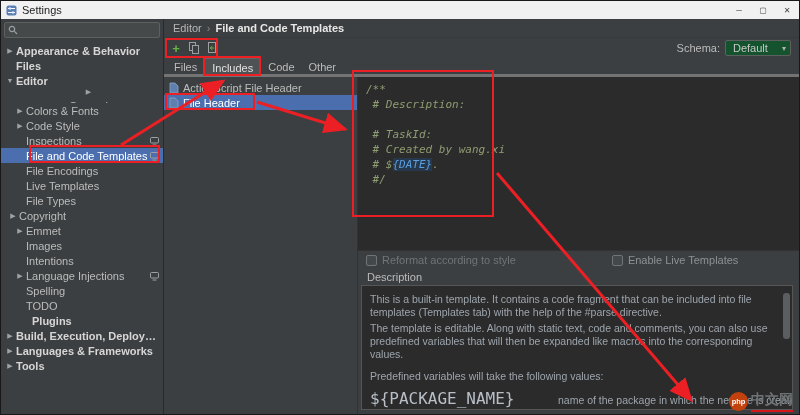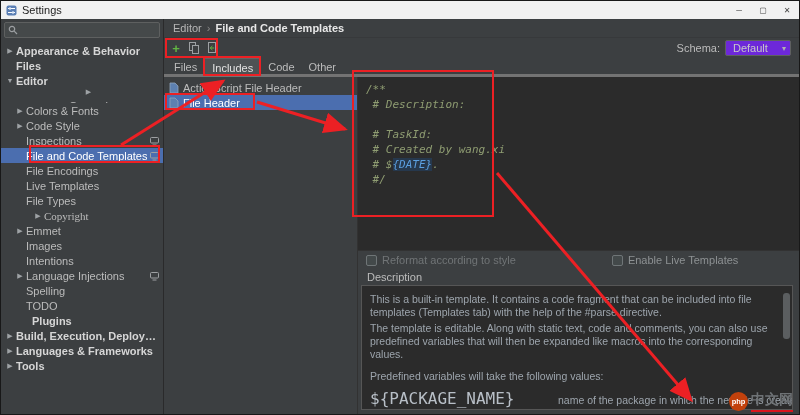--- a/index.html
+++ b/index.html
@@ -42,21 +42,21 @@
   .crumb-current { color:#e8e8e8; font-weight:bold; }
   .sep { color:#8a8a8a; }
 
   .toolbar-row { height:20px; display:flex; align-items:center; padding-left:4px; }
   .tool-icons { display:flex; gap:2px; }
   .tool-icon { width:16px; height:16px; display:flex; align-items:center;
                justify-content:center; font-size:13px; color:#afb1b3; cursor:pointer; }
   .tool-icon.green { color:#62b543; font-weight:bold; }
   .schema { margin-left:auto; display:flex; align-items:center; gap:5px;
             padding-right:8px; font-size:11px; color:#bcbcbc; }
-  .combo { background:#6d28d9; border:1px solid #5e6060; border-radius:2px; height:16px;
+  .combo { background:#14532d; border:1px solid #5e6060; border-radius:2px; height:16px;
            display:flex; align-items:center; gap:8px; padding:0 4px 0 7px;
            min-width:66px; justify-content:space-between; color:#c7c7c7; cursor:pointer; }
   .combo-arrow { font-size:8px; color:#b0b0b0; }
 
   .tabs-row { height:19px; display:flex; align-items:stretch; padding-left:3px;
               border-bottom:3px solid #737373; }
   .tab { padding:3px 7px 1px 7px; font-size:11px; color:#bcbcbc; cursor:pointer; }
   .tab.selected { background:#4e5254; border:1px solid #646464; border-bottom:none;
                   color:#e2e2e2; }
 
@@ -191,21 +191,21 @@
             <span class="lbl">File Encodings</span>
           </div>
           <div class="tree-row" style="padding-left: 13px;">
             <span class="tw"></span>
             <span class="lbl">Live Templates</span>
           </div>
           <div class="tree-row" style="padding-left: 13px;">
             <span class="tw"></span>
             <span class="lbl">File Types</span>
           </div>
-          <div class="tree-row" style="padding-left: 31px; font-family: Liberation Serif, serif;">
+          <div class="tree-row" style="padding-left: 6px;">
             <span class="tw">▶</span>
             <span class="lbl">Copyright</span>
           </div>
           <div class="tree-row" style="padding-left: 13px;">
             <span class="tw">▶</span>
             <span class="lbl">Emmet</span>
           </div>
           <div class="tree-row" style="padding-left: 13px;">
             <span class="tw"></span>
             <span class="lbl">Images</span>

